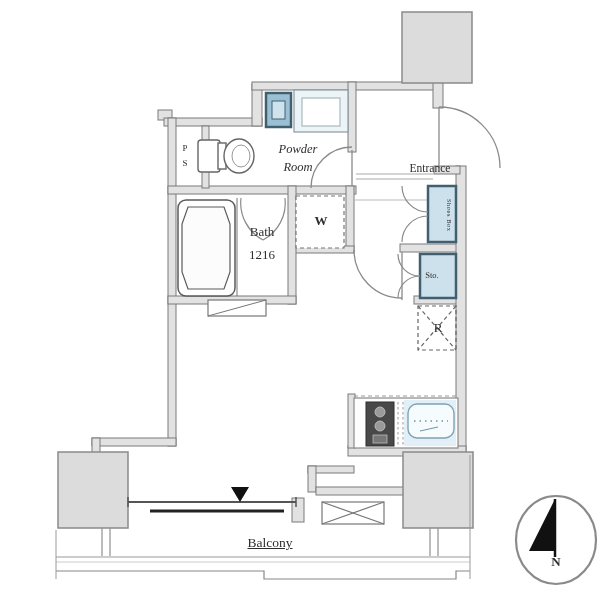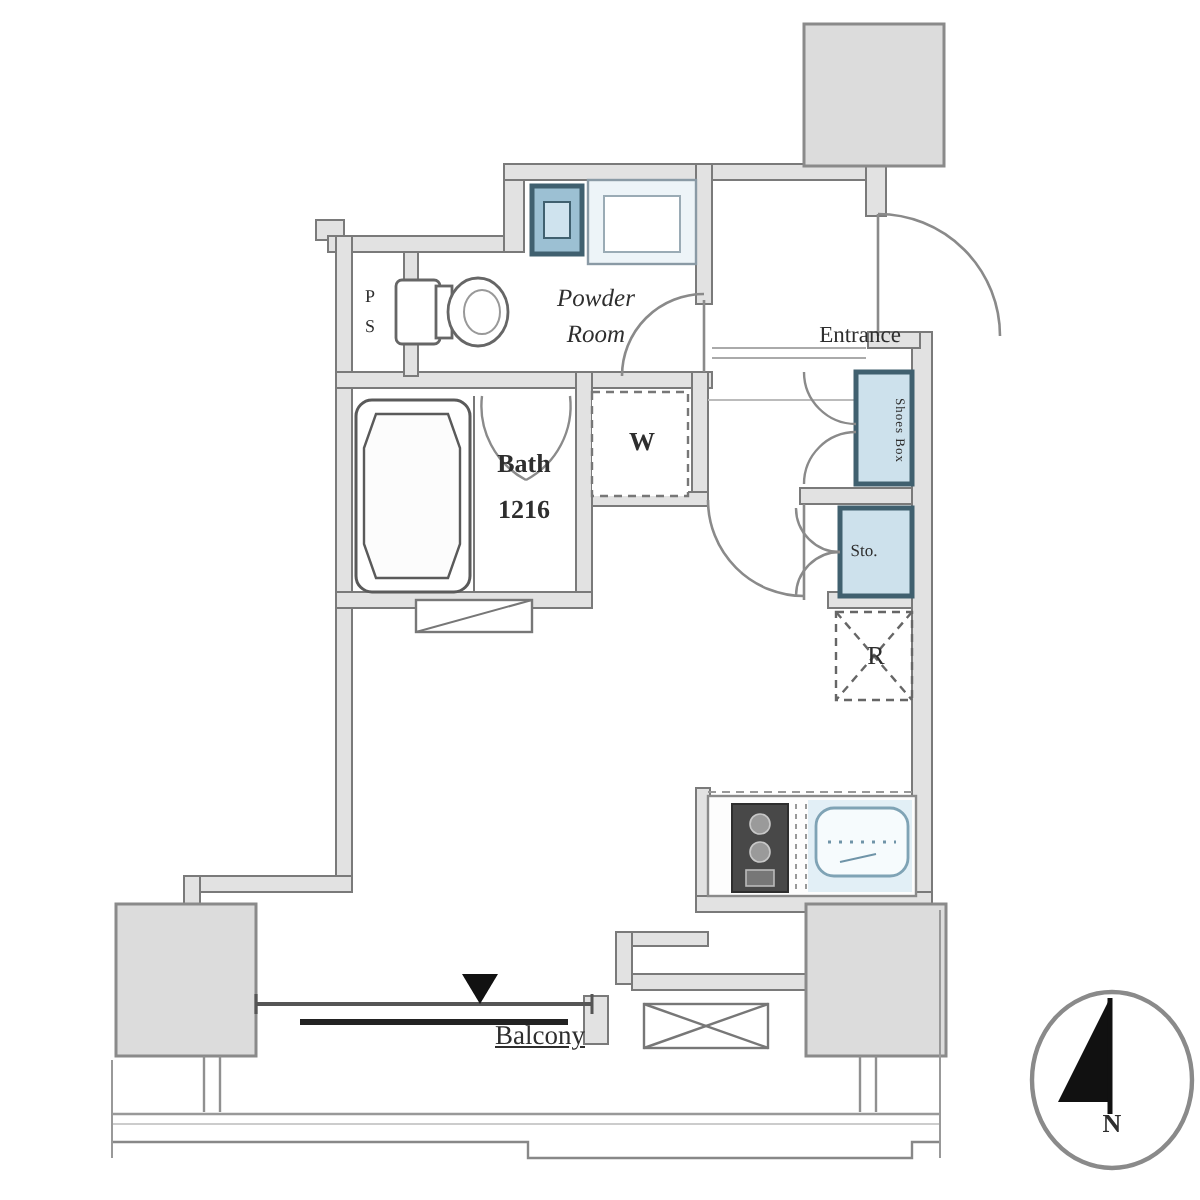--- a/index.html
+++ b/index.html
@@ -4,29 +4,29 @@
 <style>
   html,body{margin:0;padding:0;background:#ffffff;}
   #stage{position:relative;width:600px;height:600px;background:#ffffff;overflow:hidden;
          font-family:"Liberation Serif",serif;color:#2e2e2e;}
   #stage svg{position:absolute;left:0;top:0;}
   .label{position:absolute;white-space:pre-line;text-align:center;color:#2e2e2e;
          font-family:"Liberation Serif",serif;line-height:1.45;}
   #lbl-powder{left:258px;top:140px;width:80px;font-size:12.5px;font-style:italic;}
   #lbl-entrance{left:354px;top:160px;width:76px;font-size:11.5px;margin-left:38px;}
   #lbl-ps{left:168px;top:141px;width:34px;font-size:9px;line-height:1.7;}
-  #lbl-bath{left:222px;top:220px;width:80px;font-size:13px;line-height:1.8;font-weight:bold;}
+  #lbl-bath{left:222px;top:220px;width:80px;font-size:13px;line-height:1.8;}
   #lbl-w{left:305px;top:212px;width:32px;font-size:13px;font-weight:bold;}
   #lbl-shoes{left:431px;top:189px;width:22px;height:52px;font-size:6.5px;
              writing-mode:vertical-rl;text-align:center;line-height:1.1;letter-spacing:.5px;white-space:normal;}
   #lbl-sto{left:423px;top:269px;width:18px;font-size:8.5px;}
   #lbl-r{left:428px;top:319px;width:20px;font-size:13px;}
   #lbl-studio{left:257px;top:346px;width:80px;font-size:13.5px;}
   #lbl-size{left:252px;top:364px;width:90px;font-size:15px;font-weight:bold;}
-  #lbl-balcony{left:230px;top:508px;width:80px;font-size:13.5px;text-decoration:underline;}
+  #lbl-balcony{left:230px;top:533px;width:80px;font-size:13.5px;text-decoration:underline;}
   #lbl-n{left:545px;top:553px;width:22px;font-size:13px;font-weight:bold;}
 </style>
 </head>
 <body>
 
 <div id="stage">
   <svg width="600" height="600" viewBox="0 0 600 600">
 
     <g fill="#e2e2e2" stroke="#7a7a7a" stroke-width="1">
       <rect x="158" y="110" width="14" height="10"></rect>

